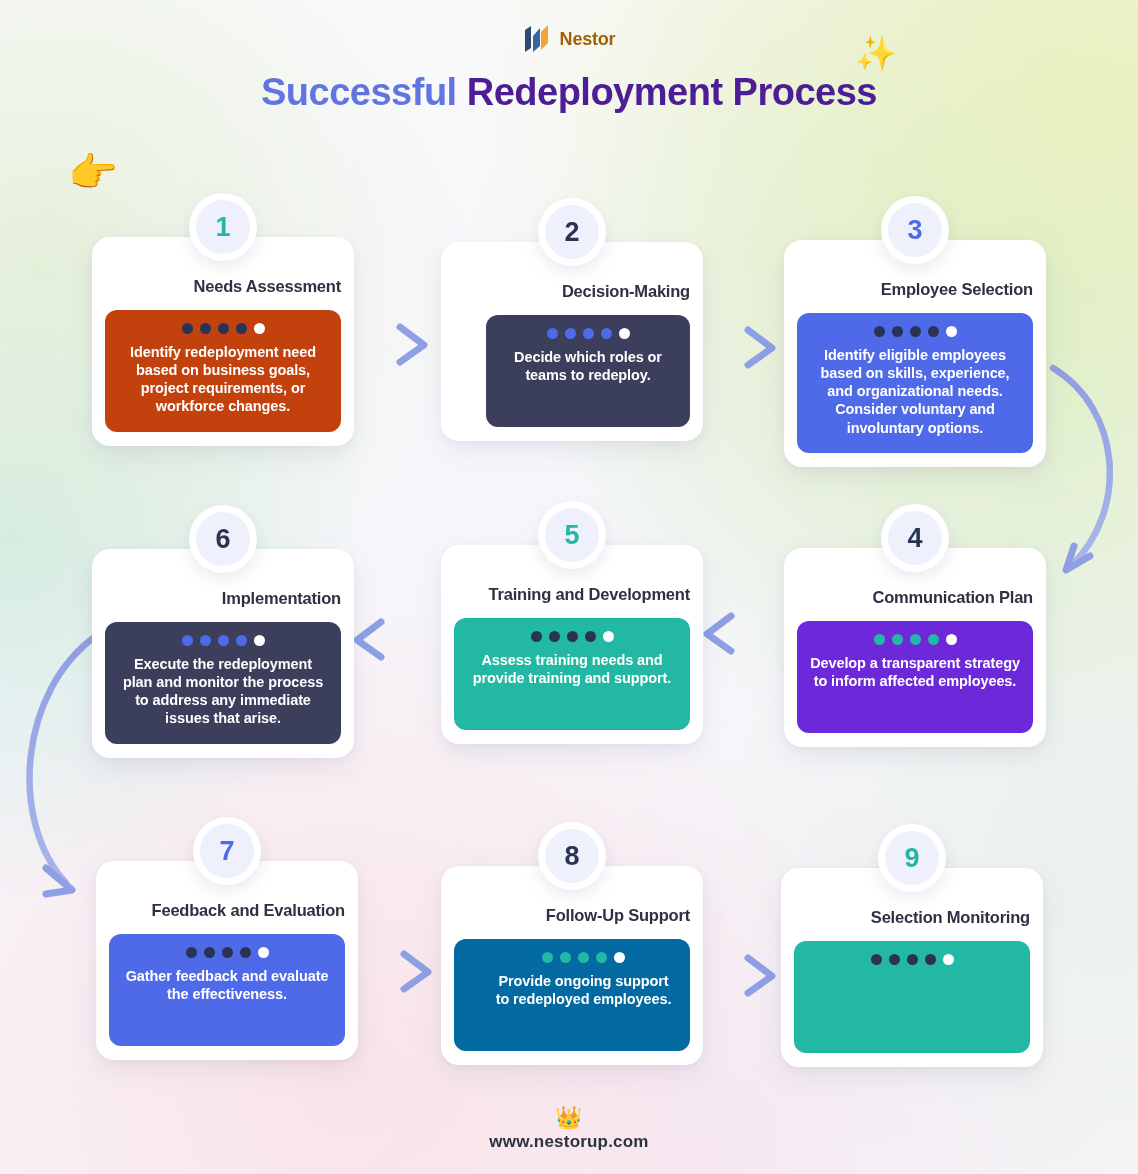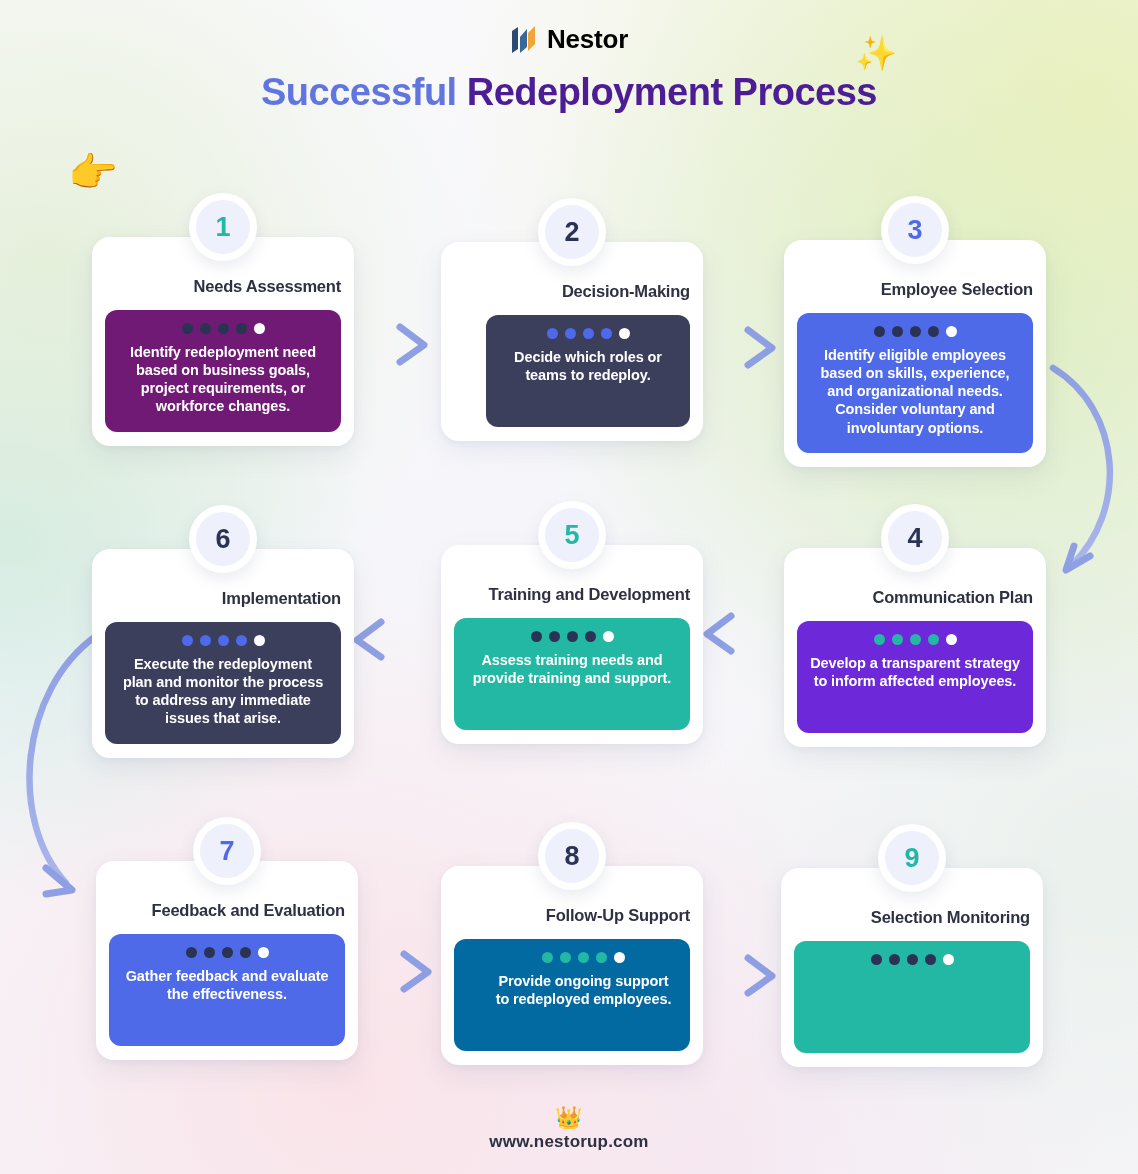--- a/index.html
+++ b/index.html
@@ -42,23 +42,23 @@
   .logo-row {
     position: absolute;
     top: 24px; left: 0; right: 0;
     display: flex;
     align-items: center;
     justify-content: center;
     gap: 9px;
   }
   .logo-mark { width: 28px; height: 30px; display: block; }
   .logo-text {
-    font-size: 26px;
+    font-size: 18px;
     font-weight: 600;
-    color: #000000;
+    color: #a16207;
     letter-spacing: -0.2px;
   }
 
   .title {
     position: absolute;
     top: 70px; left: 0; right: 0;
     text-align: center;
     font-size: 38px;
     font-weight: 700;
     letter-spacing: -0.5px;
@@ -238,21 +238,21 @@
       <line x1="706" y1="975" x2="762" y2="975" stroke="url(#ag)" stroke-width="6" stroke-linecap="round"></line>
       <polyline points="748,958 772,976 748,993" fill="none" stroke="#8f9fe3" stroke-width="7" stroke-linecap="round" stroke-linejoin="round"></polyline>
     </g>
   </svg>
 
   <div class="card" style="left:92px;  top:237px;">
     <div class="badge">
       <div class="badge-inner" style="color: rgb(34, 184, 163); background: rgb(238, 240, 251);">1</div>
     </div>
     <div class="card-title">Needs Assessment</div>
-    <div class="panel" style="background: #701a75;">
+    <div class="panel" style="background: #c2410c;">
       <div class="dots">
           <span class="dot" style="background: rgb(43, 51, 84);"></span>
           <span class="dot" style="background: rgb(43, 51, 84);"></span>
           <span class="dot" style="background: rgb(43, 51, 84);"></span>
           <span class="dot" style="background: rgb(43, 51, 84);"></span>
           <span class="dot" style="background: rgb(255, 255, 255);"></span>
         </div>
       <div class="panel-text">Identify redeployment need based on business goals, project requirements, or workforce changes.</div>
     </div>
   </div>

